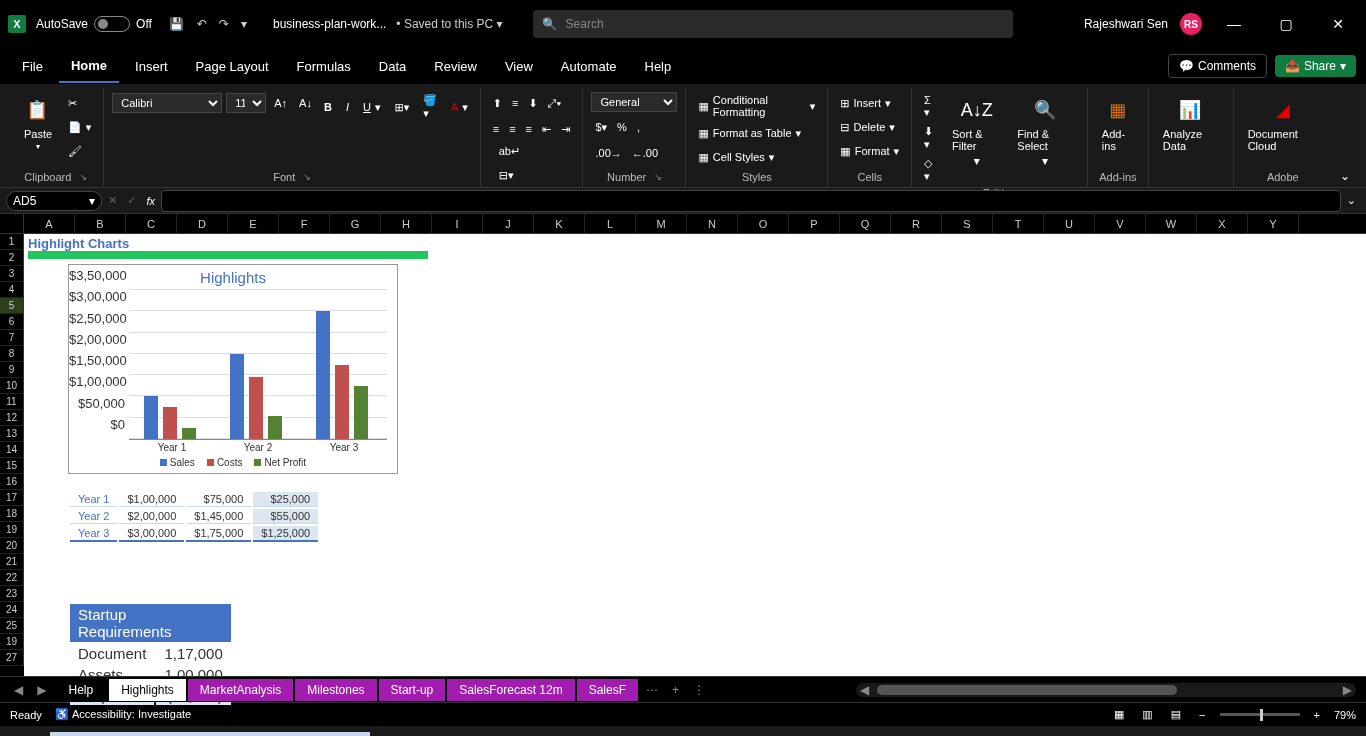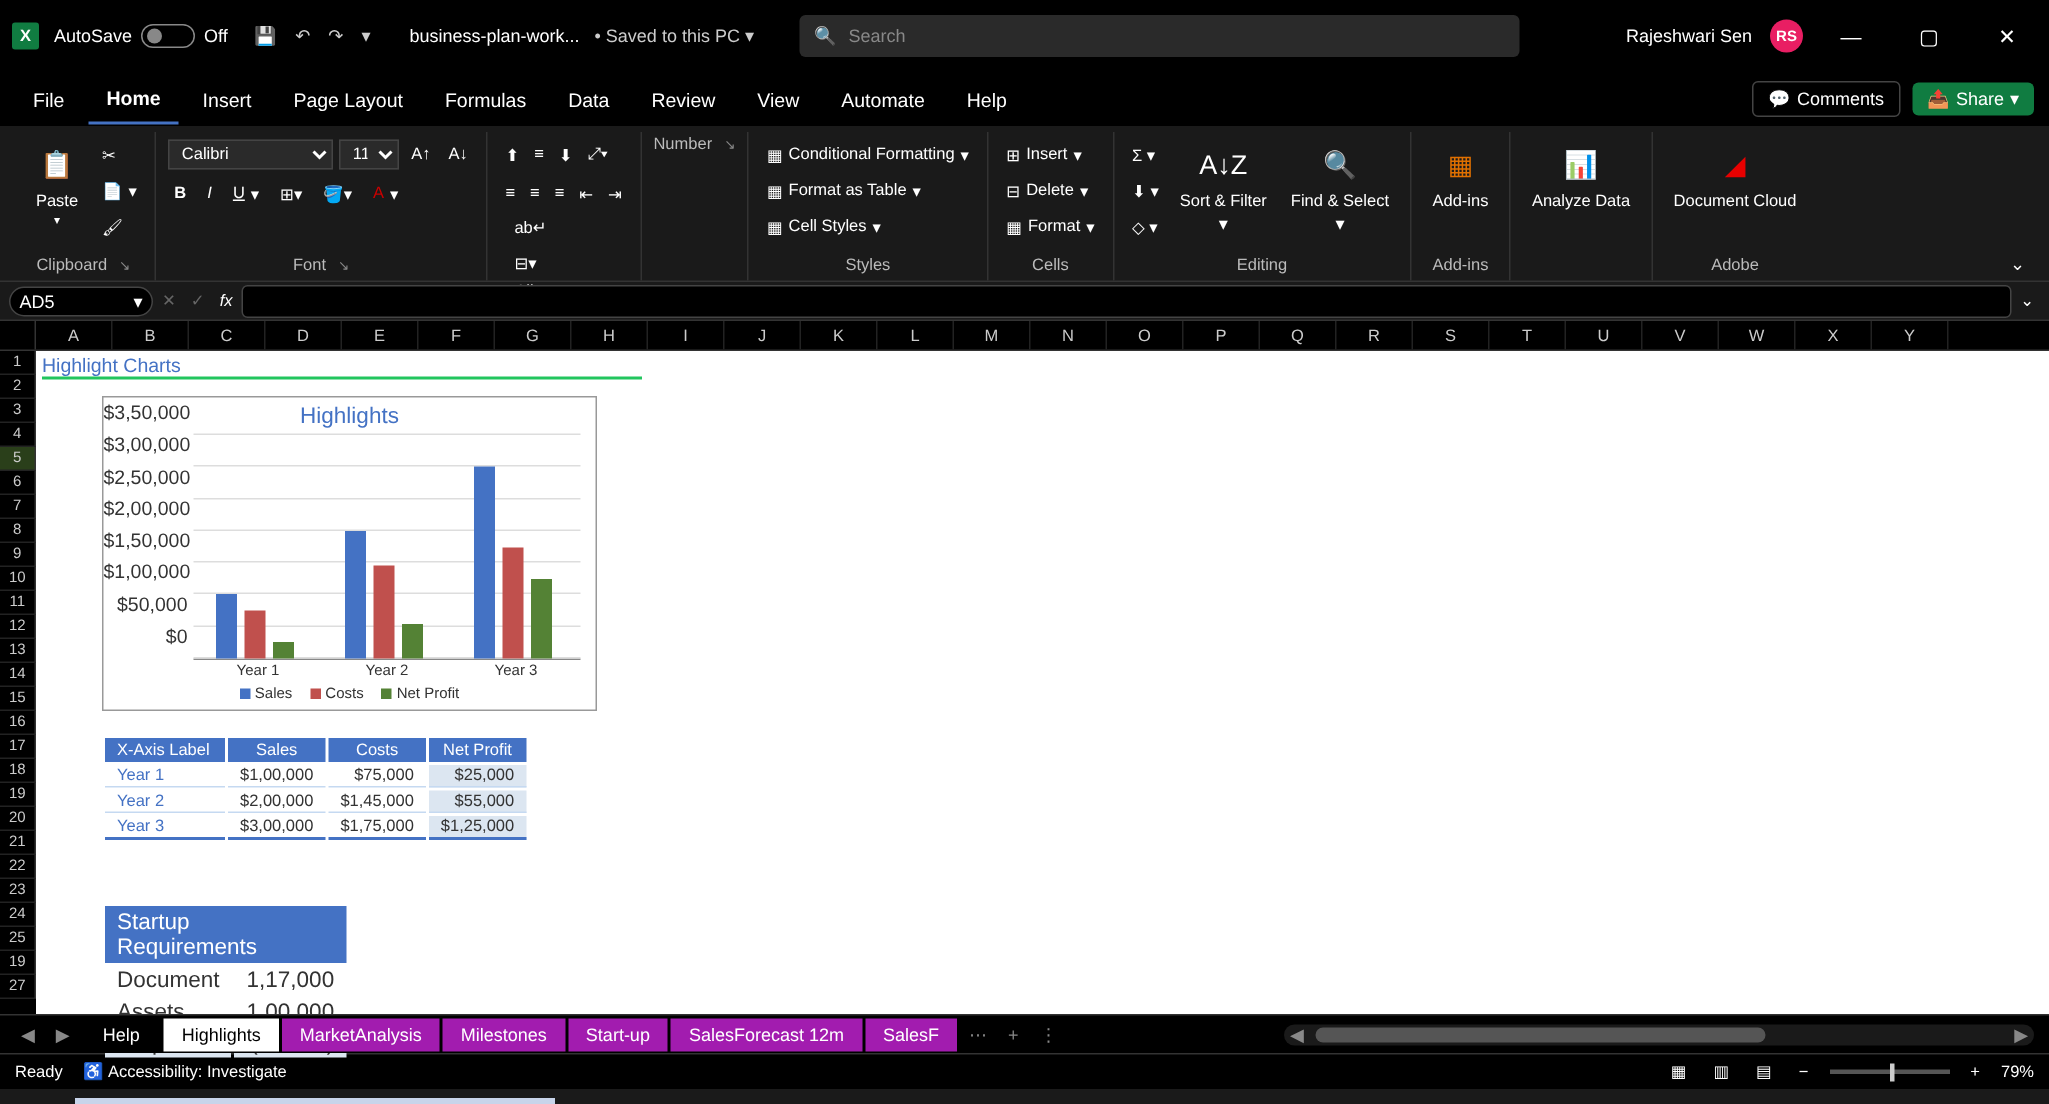--- a/index.html
+++ b/index.html
@@ -50,21 +50,21 @@
 .col-headers { height: 20px; background: #000; display: flex; border-bottom: 1px solid #333; }
 .row-header-corner { width: 24px; border-right: 1px solid #333; }
 .col-h { width: 51px; text-align: center; font-size: 11px; color: #ccc; border-right: 1px solid #222; line-height: 20px; }
 
 
 .grid-area { display: flex; height: 442px; background: #000; position: relative; }
 .row-headers { width: 24px; background: #000; }
 .row-h { height: 16px; text-align: center; font-size: 10px; color: #ccc; border-bottom: 1px solid #222; border-right: 1px solid #333; line-height: 16px; }
 .row-h.selected { background: #2a3f1a; }
 .cells { flex: 1; background: #fff; position: relative; }
-.section-title { position: absolute; left: 4px; top: 2px; color: #4472c4; font-weight: 400; font-size: 13px; border-bottom: 2px solid #22c55e; width: 400px; }
+.section-title { position: absolute; left: 4px; top: 2px; color: #4472c4; font-weight: 700; font-size: 13px; border-bottom: 8px solid #22c55e; width: 400px; }
 
 
 .chart-container { position: absolute; left: 44px; top: 30px; width: 330px; height: 210px; border: 1px solid #999; background: #fff; }
 .chart-title { text-align: center; color: #4472c4; font-size: 15px; padding: 4px 0; }
 .chart-plot { position: relative; height: 150px; margin-left: 60px; margin-right: 10px; border-bottom: 1px solid #888; }
 .y-tick { position: absolute; left: -60px; width: 56px; text-align: right; font-size: 13px; color: #333; transform: translateY(-50%); }
 .gridline { position: absolute; left: 0; right: 0; border-top: 1px solid #ddd; }
 .bar { position: absolute; bottom: 0; width: 14px; }
 .x-labels { display: flex; margin-left: 60px; margin-right: 10px; }
 .x-label { flex: 1; text-align: center; font-size: 10px; color: #333; padding-top: 2px; }
@@ -171,21 +171,21 @@
           </div>
       </div>
     </div>
     <div class="ribbon-group-label">
         <span>Clipboard</span>
         <span class="dialog-launcher">↘</span>
       </div>
   </div>
 
   <div class="ribbon-group">
-    <div class="ribbon-group-content" style="flex-direction:column;gap:4px">
+    <div class="ribbon-group-content" style="flex-direction:row;gap:4px">
       <div style="display:flex;gap:4px;align-items:center">
         <select class="font-select" style="width:110px"><option>Calibri</option></select>
         <select class="font-select" style="width:40px"><option>11</option></select>
         <span class="small-btn">A↑</span>
         <span class="small-btn">A↓</span>
       </div>
       <div style="display:flex;gap:6px;align-items:center">
         <span class="small-btn">
             <b>B</b>
           </span>
@@ -224,20 +224,32 @@
       <div class="small-btn">ab↵</div>
       <div class="small-btn">⊟▾</div>
     </div>
     <div class="ribbon-group-label">
         <span>Alignment</span>
         <span class="dialog-launcher">↘</span>
       </div>
   </div>
 
   <div class="ribbon-group">
+    <div class="ribbon-group-content" style="flex-direction:column;gap:4px">
+      <select class="font-select" style="width:86px"><option>General</option></select>
+      <div style="display:flex;gap:2px">
+        <span class="small-btn">$▾</span>
+        <span class="small-btn">%</span>
+        <span class="small-btn">,</span>
+      </div>
+      <div style="display:flex;gap:2px">
+        <span class="small-btn">.00→</span>
+        <span class="small-btn">←.00</span>
+      </div>
+    </div>
     <div class="ribbon-group-label">
         <span>Number</span>
         <span class="dialog-launcher">↘</span>
       </div>
   </div>
 
   <div class="ribbon-group">
     <div class="ribbon-group-content">
       <div class="small-btn-col">
         <div class="small-btn">▦ <span>Conditional Formatting</span> ▾</div>
@@ -434,26 +446,20 @@
           </div>
           <div class="legend-item">
             <div class="legend-sw" style="background: rgb(84, 130, 53);"></div>
             <span>Net Profit</span>
           </div>
         </div>
     </div>
 
     <table class="data-table">
       <tbody>
-          <tr>
-        <th style="text-align:left;width:80px">X-Axis Label</th>
-        <th style="width:60px">Sales</th>
-        <th style="width:60px">Costs</th>
-        <th style="width:60px">Net Profit</th>
-      </tr>
       <tr class="r1">
             <td>Year 1</td>
             <td>$1,00,000</td>
             <td>$75,000</td>
             <td class="profit-col">$25,000</td>
           </tr>
       <tr class="r1">
             <td>Year 2</td>
             <td>$2,00,000</td>
             <td>$1,45,000</td>

